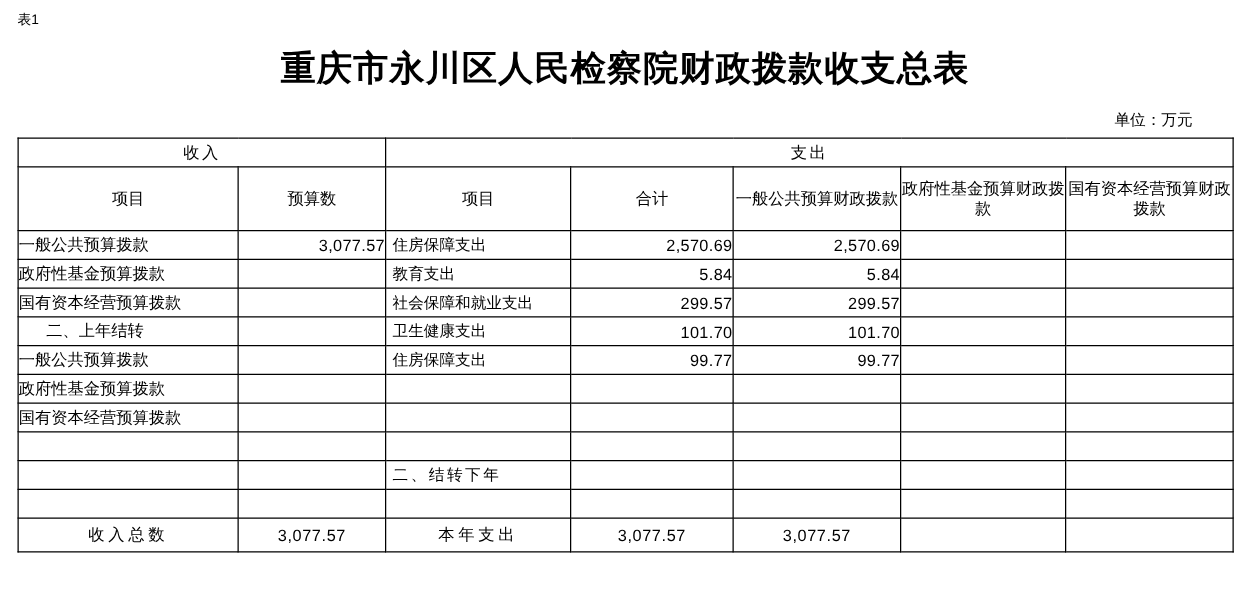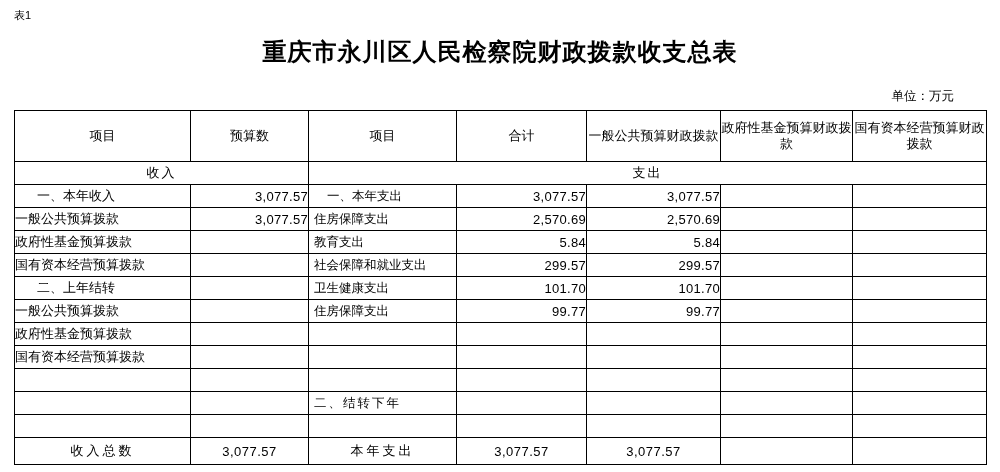--- a/index.html
+++ b/index.html
@@ -27,21 +27,21 @@
     font-size: 11px;
     font-family: "Liberation Sans", sans-serif;
     letter-spacing: 0;
   }
   .doc-title {
     position: absolute;
     top: 36px;
     left: 0;
     width: 1000px;
     text-align: center;
-    font-size: 24px;
+    font-size: 28px;
     font-weight: bold;
     font-family: "Liberation Sans", "DejaVu Sans", sans-serif;
     letter-spacing: 1px;
   }
   .unit-line {
     position: absolute;
     top: 88px;
     right: 18px;
     font-size: 12.5px;
     font-family: Liberation Serif, serif;
@@ -139,42 +139,33 @@
       <col style="width:176px">
       <col style="width:118px">
       <col style="width:148px">
       <col style="width:130px">
       <col style="width:134px">
       <col style="width:132px">
       <col style="width:134px">
     </colgroup>
     <tbody>
       <tr>
+        <td class="grp-head" colspan="2">收入</td>
+        <td class="grp-head" colspan="5">支出</td>
+      </tr>
+      <tr>
         <td class="col-head">项目</td>
         <td class="col-head">预算数</td>
         <td class="col-head">项目</td>
         <td class="col-head">合计</td>
         <td class="col-head">一般公共预算财政拨款</td>
         <td class="col-head">政府性基金预算财政拨款</td>
         <td class="col-head">国有资本经营预算财政拨款</td>
       </tr>
-      <tr>
-        <td class="grp-head" colspan="2">收入</td>
-        <td class="grp-head" colspan="5">支出</td>
-      </tr>
-
-      <tr class="r">
-        <td class="cell-item indent">一、本年收入</td>
-        <td class="cell-num">3,077.57</td>
-        <td class="cell-item exp indent">一、本年支出</td>
-        <td class="cell-num">3,077.57</td>
-        <td class="cell-num">3,077.57</td>
-        <td class="cell-num"></td>
-        <td class="cell-num"></td>
-      </tr>
+
 
       <tr class="r">
         <td class="cell-item">一般公共预算拨款</td>
         <td class="cell-num">3,077.57</td>
         <td class="cell-item exp">住房保障支出</td>
         <td class="cell-num">2,570.69</td>
         <td class="cell-num">2,570.69</td>
         <td class="cell-num"></td>
         <td class="cell-num"></td>
       </tr>

